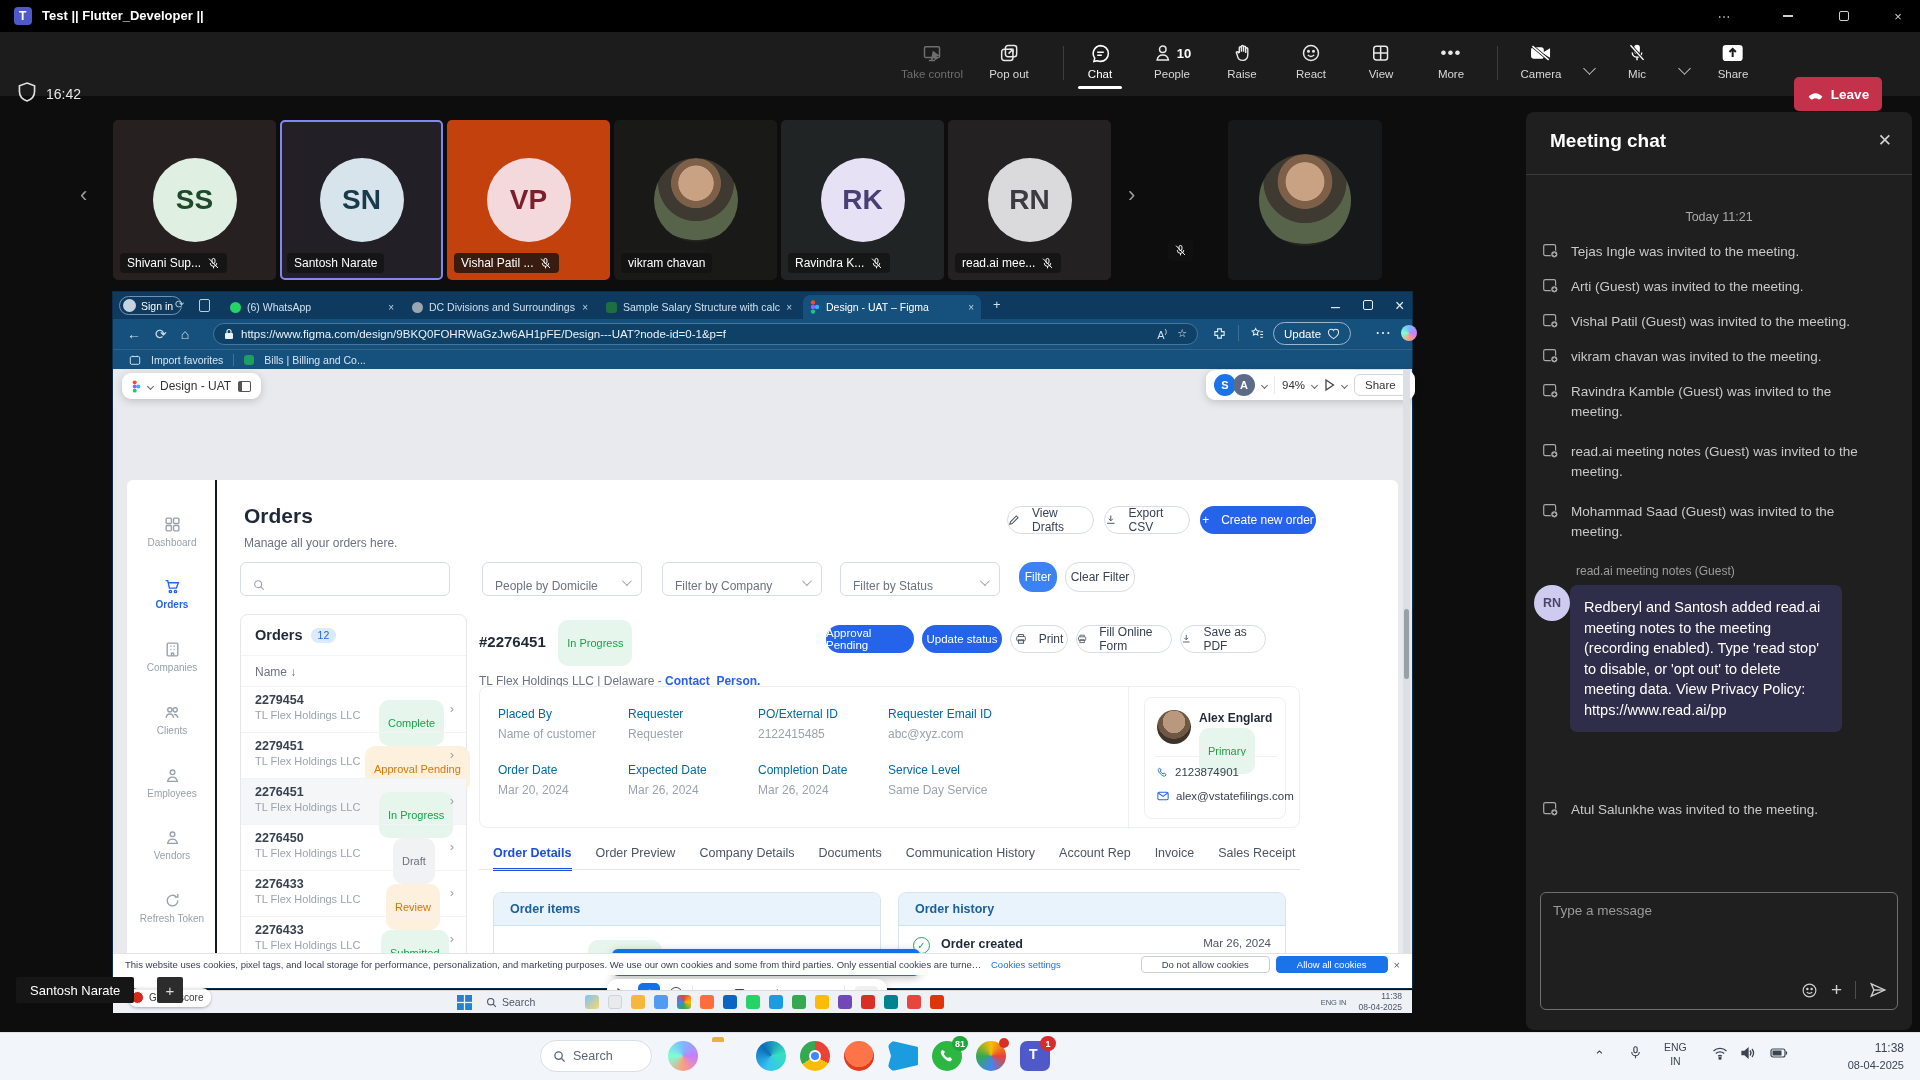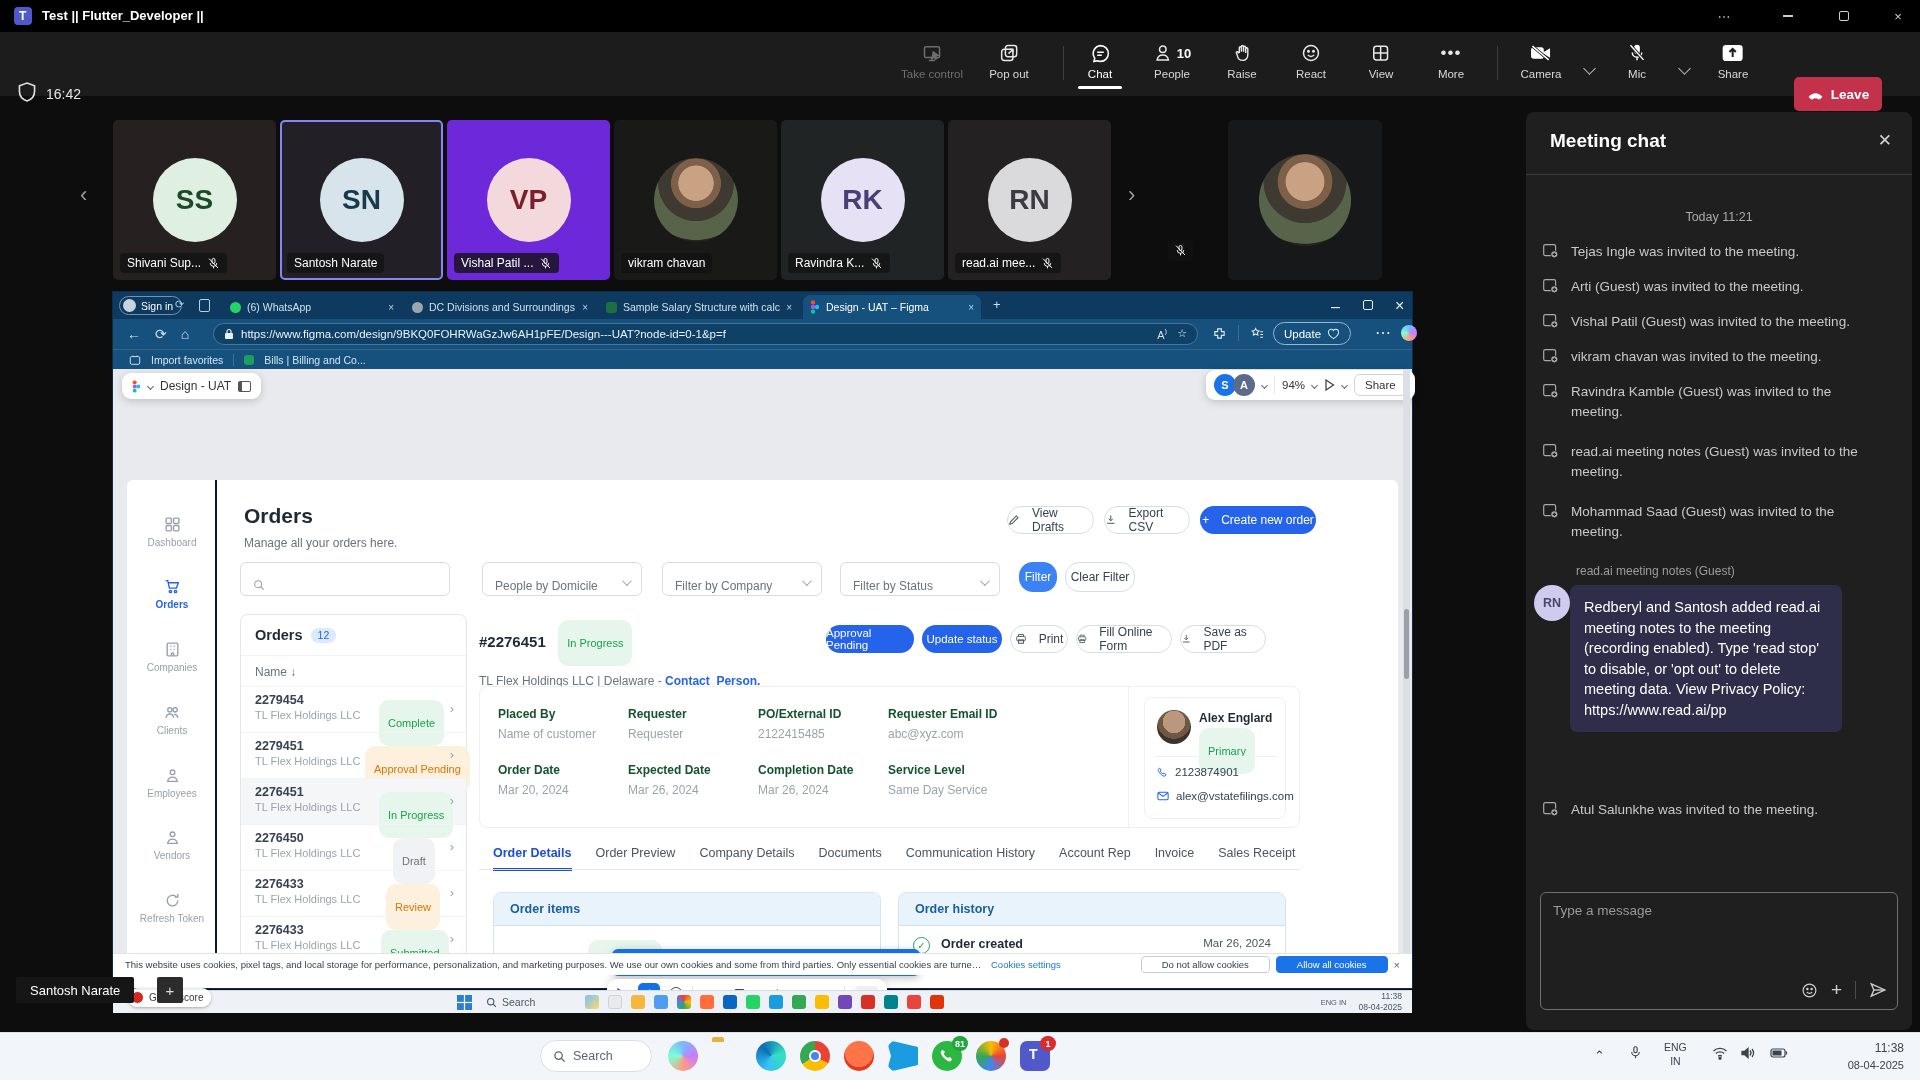--- a/index.html
+++ b/index.html
@@ -64,21 +64,21 @@
 .card{background:#fff;border:1px solid #e5e7eb;border-radius:8px}
 .badge{display:inline-flex;align-items:center;border-radius:10px;font-size:11px;padding:17px 9px;white-space:nowrap}
 .tone-green{background:#e7f6ec;color:#17a34a}
 .tone-orange{background:#fdf0dd;color:#d97706}
 .tone-gray{background:#f1f2f4;color:#6b7280}
 .lrow{position:absolute;left:0;width:100%;height:46px;border-top:1px solid #f1f3f5;padding:6px 14px}
 .lrow .oid{font-size:12.5px;font-weight:bold;color:#374151}
 .lrow .oco{font-size:11px;color:#9ca3af;margin-top:2px}
 .lrow .badge{position:absolute;left:138px;top:13px}
 .lrow .rchev{position:absolute;right:12px;top:14px;color:#9ca3af;font-size:13px}
-.flabel{font-size:12px;font-weight:bold;color:#14532d}
+.flabel{font-size:12px;font-weight:normal;color:#0369a1}
 .fvalue{font-size:12px;color:#9aa3ad;margin-top:6px}
 .dtab{font-size:12.5px;color:#4b5563;white-space:nowrap}
 .dtab.on{color:#1d4ed8;font-weight:bold;border-bottom:3px solid #1d4ed8;padding-bottom:8px}
 .inner-card{position:absolute;border:1px solid #d9e4ee;border-radius:8px;overflow:hidden;background:#fff}
 .inner-head{background:#e9f3fc;border-bottom:1px solid #c9e2f6;color:#1a5f9e;font-size:12.5px;font-weight:bold;padding:9px 16px}
 .checkc{width:17px;height:17px;border-radius:50%;border:1.6px solid #22a45d;color:#22a45d;font-size:10px;display:flex;align-items:center;justify-content:center}
 
 #cookie{position:absolute;left:0;top:661px;width:100%;height:22px;background:#fff;border-top:1px solid #e3e3e3;display:flex;align-items:center;font-size:9.5px;color:#374151;padding:0 12px;gap:6px}
 #cookie .cbtn{border:1px solid #c9ced4;border-radius:4px;padding:2px 20px;font-size:9.5px;white-space:nowrap}
 #cookie .cbtn.blue{background:#1a73e8;border-color:#1a73e8;color:#fff}
@@ -266,21 +266,21 @@
       </div>
   </div>
 
   <div class="tile" style="left:280px;background:#221f26;outline:2.5px solid #8287f2;outline-offset:-2px">
     <div class="av" style="background:#d7e4ec;color:#173a4d">SN</div>
     <div class="nametag">
         <span>Santosh Narate</span>
       </div>
   </div>
 
-  <div class="tile" style="left:447px;background:#6d28d9">
+  <div class="tile" style="left:447px;background:#c2410c">
     <div class="av" style="background:#f4d9dc;color:#7a1f2b">VP</div>
     <div class="nametag">
         <span>Vishal Patil ...</span>
         <svg width="13" height="13" viewBox="0 0 16 16">
           <g stroke="#fff" stroke-width="1.2" fill="none">
             <rect x="6.2" y="1.8" width="3.6" height="6.2" rx="1.8"></rect>
             <path d="M4 7.5a4 4 0 0 0 8 0M8 11.5V14"></path>
             <path d="M2.5 2l11 11.5"></path>
           </g>
         </svg>

